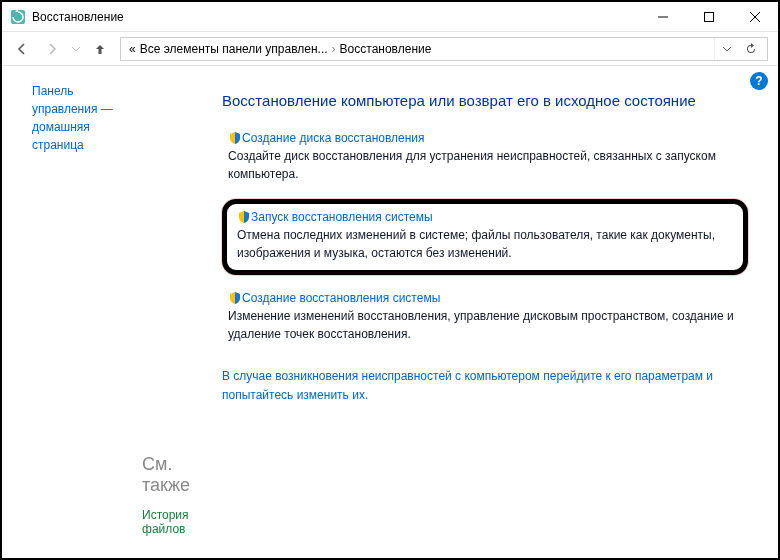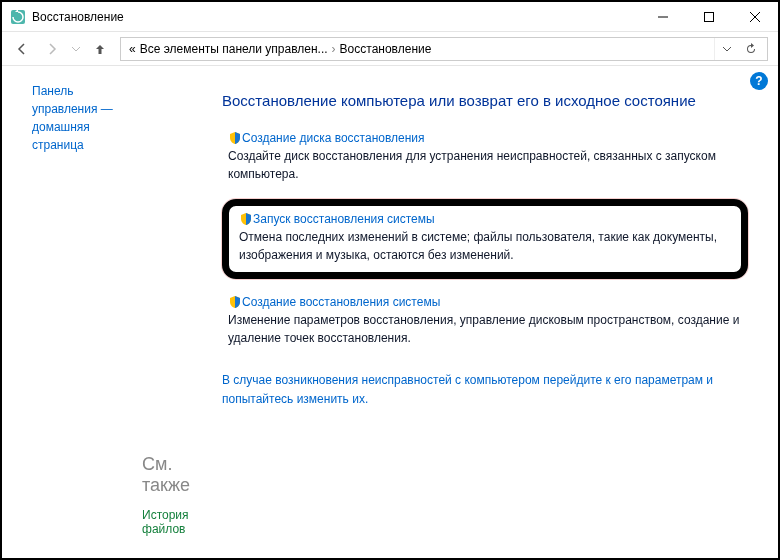--- a/index.html
+++ b/index.html
@@ -133,21 +133,21 @@
     color: #003399;
     font-size: 15px;
     font-weight: normal;
     margin: 16px 0 18px 0;
   }
   .option {
     margin-bottom: 12px;
     padding: 4px 6px;
   }
   .option.highlighted {
-    border: 7px solid #000000;
+    border: 5px solid #000000;
     border-radius: 14px;
     padding: 6px 10px 8px 10px;
     box-shadow: 0 0 0 1px rgba(208,16,16,0.2);
   }
   .option-title {
     display: flex;
     align-items: flex-end;
     margin-bottom: 2px;
   }
   .option-title a {
@@ -295,18 +295,18 @@
     <div class="option">
       <div class="option-title">
         <span class="shield-icon">
           <svg viewBox="0 0 14 14">
               <path d="M7 1 L12 3 L12 7 C12 10 9.5 12.5 7 13 C4.5 12.5 2 10 2 7 L2 3 Z" fill="#ffc107"></path>
               <path d="M7 1 L12 3 L12 7 C12 10 9.5 12.5 7 13 L7 1 Z" fill="#1976d2"></path>
             </svg>
         </span>
         <a>Создание восстановления системы</a>
       </div>
-      <div class="option-desc">Изменение параметров восстановления, управление дисковым пространством, создание и удаление точек восстановления.</div>
+      <div class="option-desc">Изменение изменений восстановления, управление дисковым пространством, создание и удаление точек восстановления.</div>
     </div>
 
     <a class="extra-link">В случае возникновения неисправностей с компьютером перейдите к его параметрам и попытайтесь изменить их.</a>
   </div>
 </div>
 
 </body></html>

